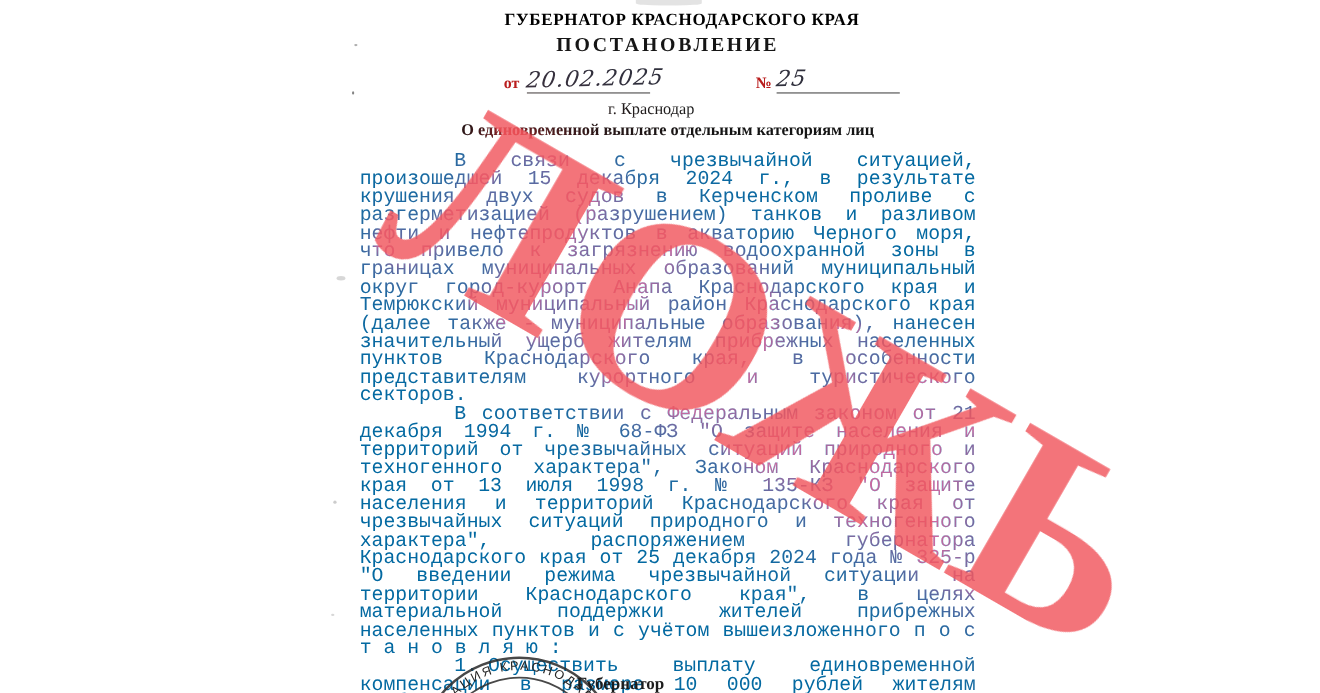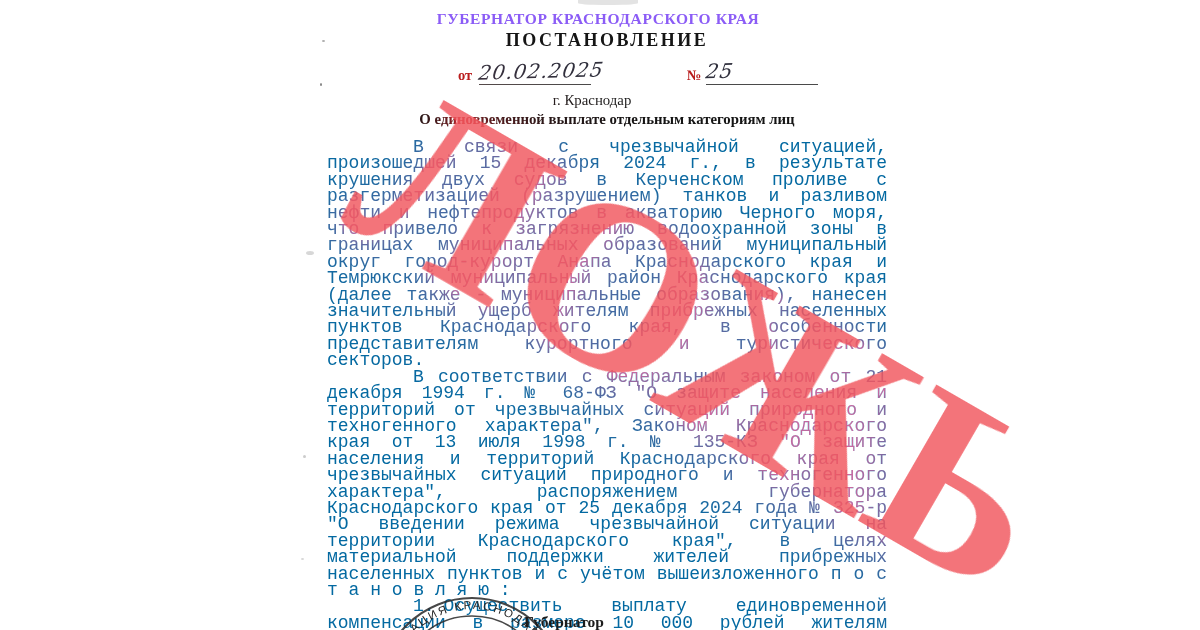--- a/index.html
+++ b/index.html
@@ -6,22 +6,22 @@
   .page{
     position:relative;
     width:1200px;height:630px;
     background:#ffffff;
     overflow:hidden;
     isolation:isolate;
     font-family:"Liberation Serif","DejaVu Serif",serif;
     color:#1b1b1b;
   }
   .org-title{
-    position:absolute;left:318px;top:10px;width:560px;
-    text-align:center;font-weight:bold;font-size:15.5px;letter-spacing:.6px;color:#8b5cf6;
+    position:absolute;left:340px;top:10px;width:560px;
+    text-align:center;font-weight:bold;font-size:15.5px;letter-spacing:.6px;color:#000000;
   }
   .doc-type{
     position:absolute;left:327px;top:30px;width:560px;
     text-align:center;font-weight:bold;font-size:18px;letter-spacing:2.5px;color:#151515;
   }
   .date-row{position:absolute;left:458px;top:62px;width:430px;height:26px;font-size:14.5px;}
   .date-row .label{font-weight:bold;color:#b91c1c;}
   .write-slot{
     display:inline-block;vertical-align:baseline;
     border-bottom:1.4px solid #4a4a4a;

